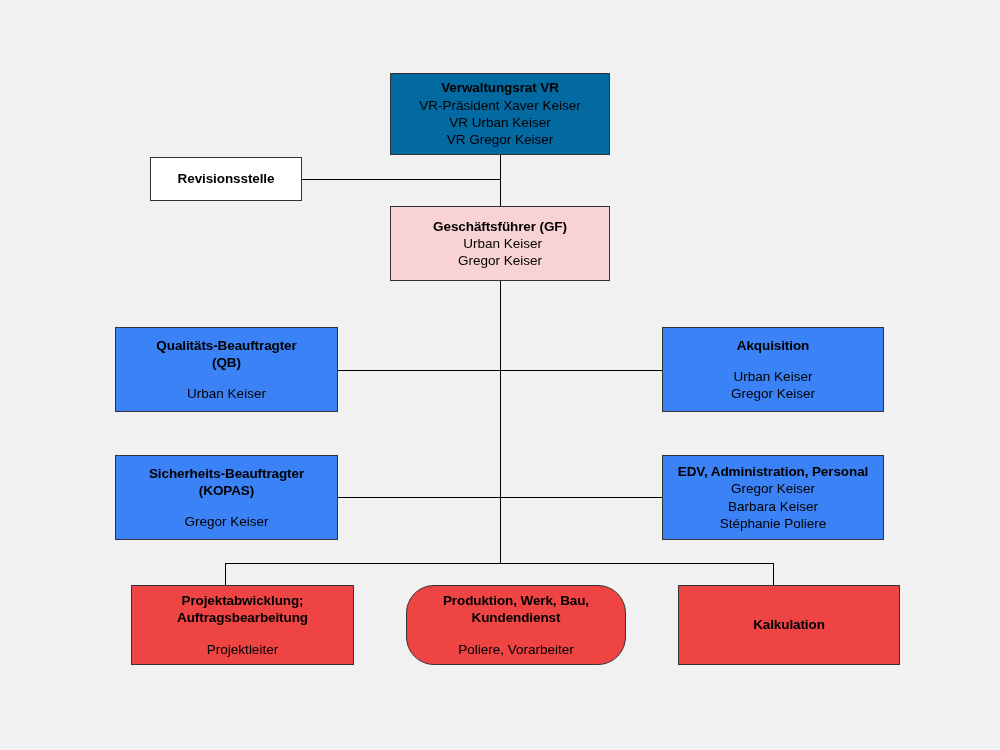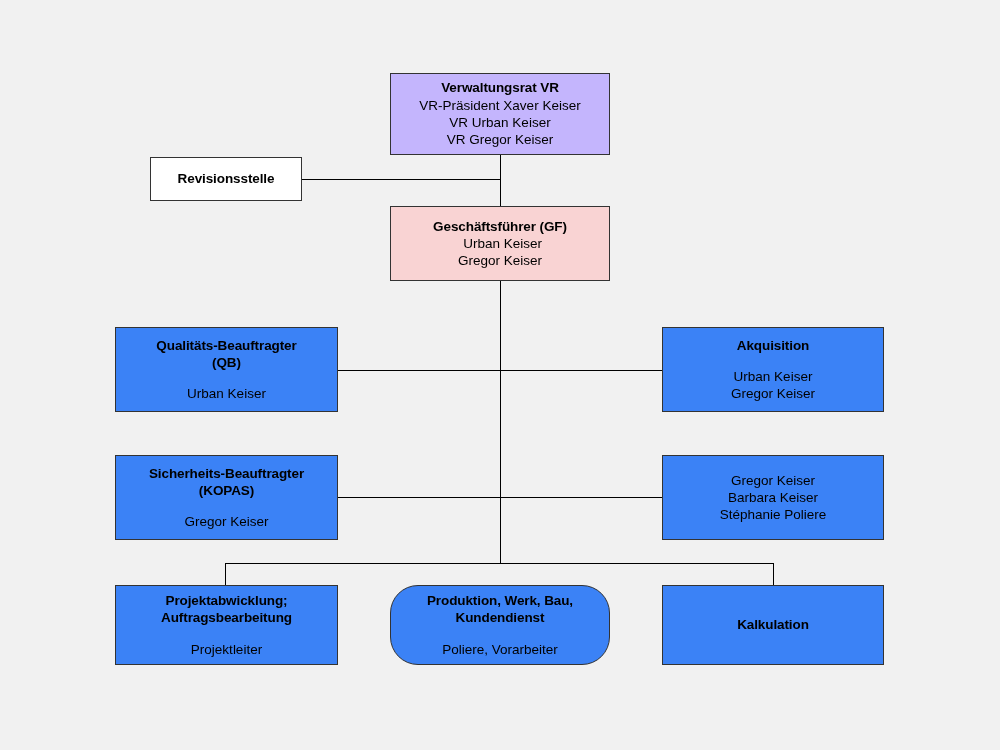--- a/index.html
+++ b/index.html
@@ -48,25 +48,25 @@
   }
   .node .title .ln { display: block; }
   .node .people {
     font-size: 13.5px;
     font-weight: normal;
   }
   .node .people .ln { display: block; }
   .node .people.gap { margin-top: 14px; }
 
   
-  .fill-green { background: #c4b5fd; }
+  .fill-green { background: #0369a1; }
   .fill-pink  { background: #f9d3d3; text-align: right; }
   .fill-white { background: #ffffff; }
   .fill-yellow{ background: #3b82f6; }
-  .fill-blue  { background: #3b82f6; }
+  .fill-blue  { background: #ef4444; margin-left: 16px; }
 </style>
 </head>
 <body>
 
 <div id="chart">
 
   <div class="line v" style="left:500px; top:155px; height:51px;"></div>
 
   <div class="line h" style="left:302px; top:179px; width:199px;"></div>
 
@@ -125,20 +125,23 @@
     <div class="title">
       <span class="ln">Sicherheits-Beauftragter</span>
       <span class="ln">(KOPAS)</span>
     </div>
     <div class="people gap">
       <span class="ln">Gregor Keiser</span>
     </div>
   </div>
 
   <div class="node fill-yellow" style="left:662px; top:455px; width:222px; height:85px;">
+    <div class="title">
+      <span class="ln">EDV, Administration, Personal</span>
+    </div>
     <div class="people">
       <span class="ln">Gregor Keiser</span>
       <span class="ln">Barbara Keiser</span>
       <span class="ln">Stéphanie Poliere</span>
     </div>
   </div>
 
   <div class="node fill-blue" style="left:115px; top:585px; width:223px; height:80px;">
     <div class="title">
       <span class="ln">Projektabwicklung;</span>

